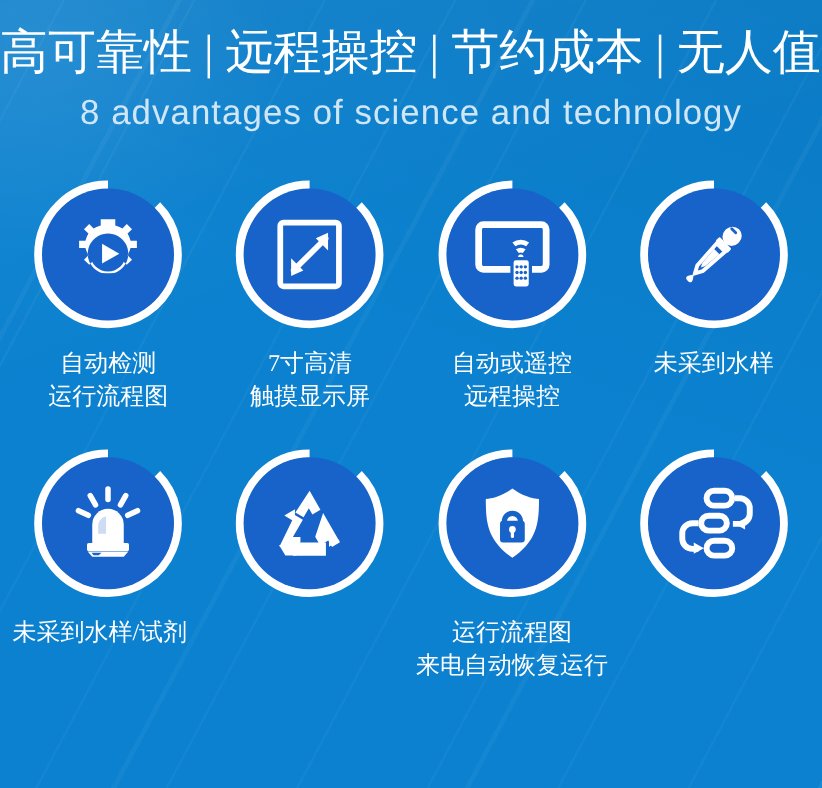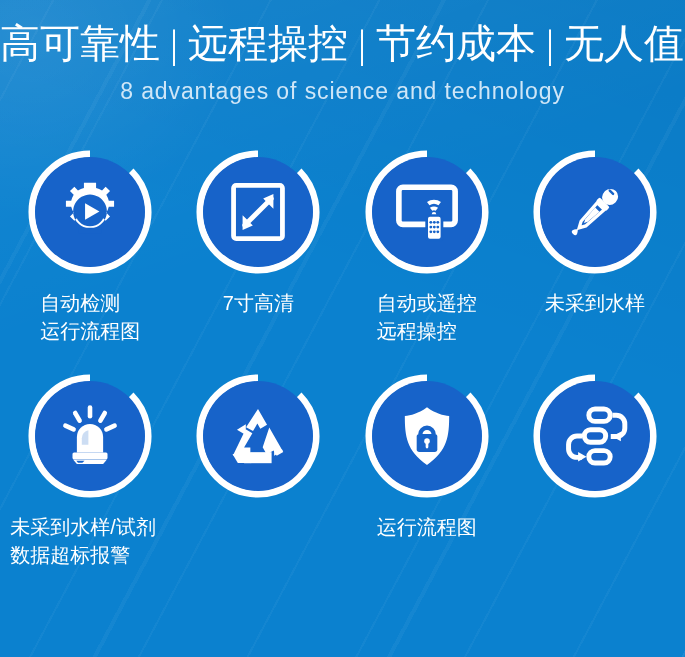--- a/index.html
+++ b/index.html
@@ -75,21 +75,21 @@
     font-weight: 400;
     letter-spacing: 0px;
     line-height: 1.1;
     white-space: nowrap;
   }
   .subtitle {
     margin: 0;
     padding-top: 12px;
     color: #cfe6f7;
     font-family: "Liberation Sans", "DejaVu Sans", sans-serif;
-    font-size: 23px;
+    font-size: 29px;
     font-weight: 300;
     letter-spacing: .9px;
     white-space: nowrap;
   }
 
   
   .grid {
     position: absolute;
     left: 0;
     top: 150px;
@@ -132,24 +132,24 @@
     width: 110px; height: 110px;
     display: flex;
     align-items: center;
     justify-content: center;
   }
   .glyph svg { display: block; }
 
   .caption {
     margin-top: 15px;
     color: #ffffff;
-    font-family: Liberation Sans, sans-serif;
+    font-family: Liberation Serif, serif;
     font-size: 20px;
     line-height: 1.42;
-    text-align: left;
+    text-align: center;
     white-space: nowrap;
   }
   .caption .l2 { display: block; }
 
   
   .cell.clip-left .caption { margin-left: -14px; }
 </style>
 </head>
 <body>
 
@@ -204,20 +204,21 @@
             <svg width="68" height="68" viewBox="0 0 64 64">
               <rect x="9" y="7" width="46" height="50" rx="2.5" fill="none" stroke="#ffffff" stroke-width="4.5"></rect>
               <line x1="19.5" y1="44.5" x2="44.5" y2="19.5" stroke="#ffffff" stroke-width="4.5" stroke-linecap="round"></line>
               <path d="M46.5 15 L46.5 29 L42.2 24.7 L36.9 19.4 Z" fill="#ffffff"></path>
               <path d="M17.5 49 L17.5 35 L21.8 39.3 L27.1 44.6 Z" fill="#ffffff"></path>
             </svg>
           </div>
         </div>
         <div class="caption">
           <span>7寸高清</span>
+          <span class="l2">触摸显示屏</span>
         </div>
       </div>
 
       <div class="cell">
         <div class="badge">
           <svg class="ring" viewBox="0 0 124 124">
             <path d="M 62 4 A 58 58 0 1 0 62 120 A 58 58 0 0 0 103.01 20.99" fill="none" stroke="#ffffff" stroke-width="7"></path>
           </svg>
           <div class="disc"></div>
           <div class="glyph">
@@ -303,21 +304,20 @@
               <path d="M24.5 40 L24.5 34 a7.5 7.5 0 0 1 6-7.3 L30.5 40 Z" fill="#1763c9" opacity=".22"></path>
 
               <rect x="16" y="47" width="32" height="6.2" rx="1.4" fill="#ffffff"></rect>
               <path d="M16.5 53.5 L47.5 53.5 L44 57.5 L20 57.5 Z" fill="#ffffff"></path>
               <path d="M19.5 54.6 L27 54.6 L25 56.4 L21 56.4 Z" fill="#1763c9"></path>
             </svg>
           </div>
         </div>
         <div class="caption">
           <span>未采到水样/试剂</span>
-          <span class="l2">数据超标报警</span>
         </div>
       </div>
 
       <div class="cell">
         <div class="badge">
           <svg class="ring" viewBox="0 0 124 124">
             <path d="M 62 4 A 58 58 0 1 0 62 120 A 58 58 0 0 0 103.01 20.99" fill="none" stroke="#ffffff" stroke-width="7"></path>
           </svg>
           <div class="disc"></div>
           <div class="glyph">
@@ -352,20 +352,21 @@
                        C48 12 40 10 32 4 Z" fill="#ffffff"></path>
               <path d="M25.5 30.5 a6.5 6.5 0 0 1 13 0" fill="none" stroke="#1763c9" stroke-width="4.2"></path>
               <rect x="22" y="30" width="20" height="17.5" rx="2.6" fill="#1763c9"></rect>
               <circle cx="32" cy="37" r="2.7" fill="#ffffff"></circle>
               <rect x="30.7" y="38.2" width="2.6" height="5.8" rx="1.3" fill="#ffffff"></rect>
             </svg>
           </div>
         </div>
         <div class="caption">
           <span>运行流程图</span>
+          <span class="l2">来电自动恢复运行</span>
         </div>
       </div>
 
       <div class="cell">
         <div class="badge">
           <svg class="ring" viewBox="0 0 124 124">
             <path d="M 62 4 A 58 58 0 1 0 62 120 A 58 58 0 0 0 103.01 20.99" fill="none" stroke="#ffffff" stroke-width="7"></path>
           </svg>
           <div class="disc"></div>
           <div class="glyph">

